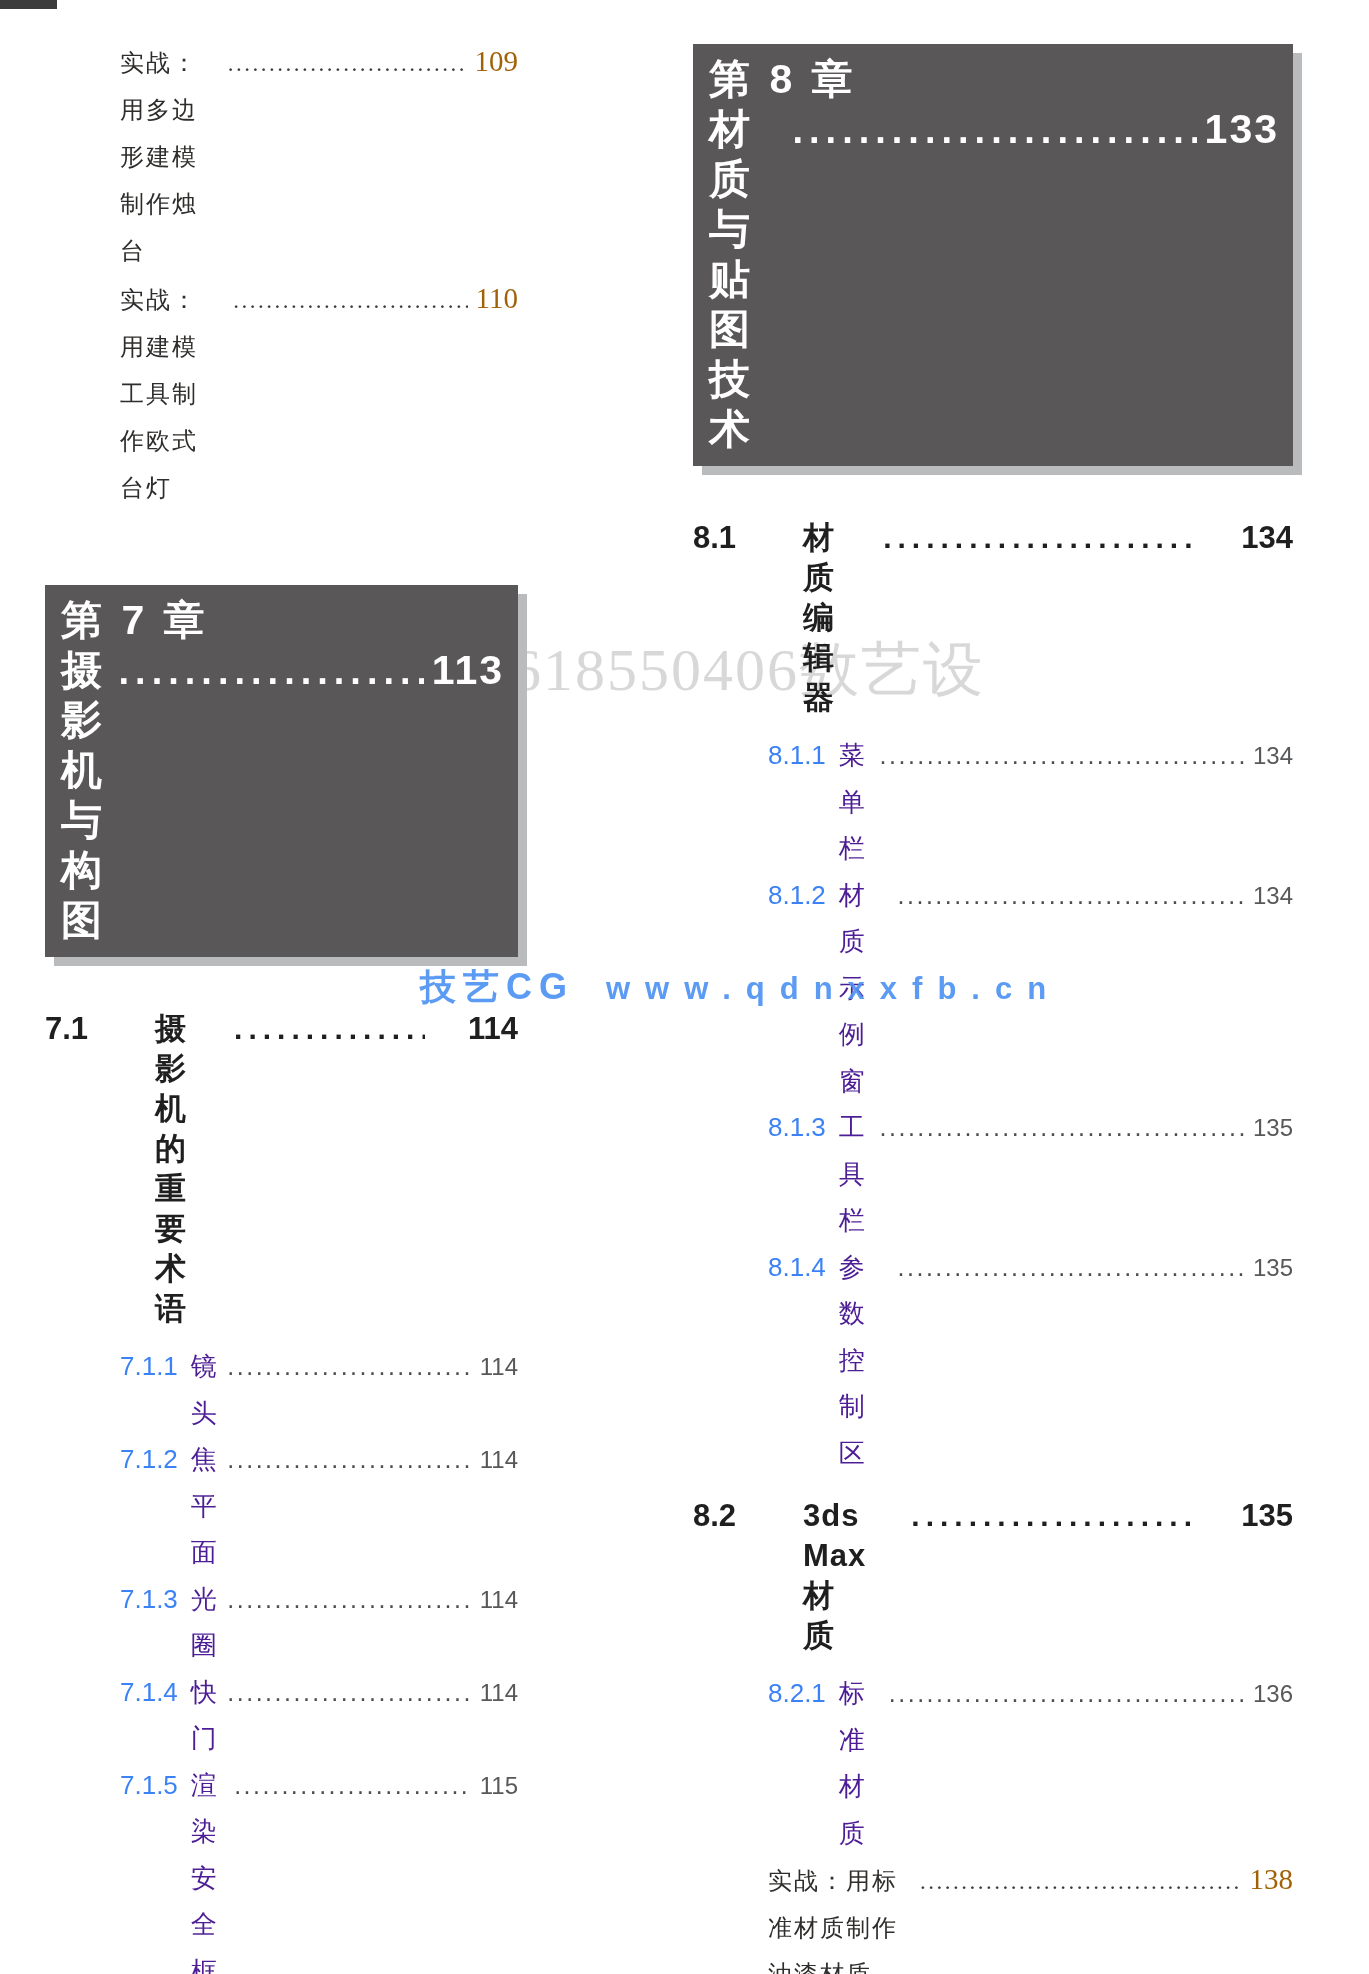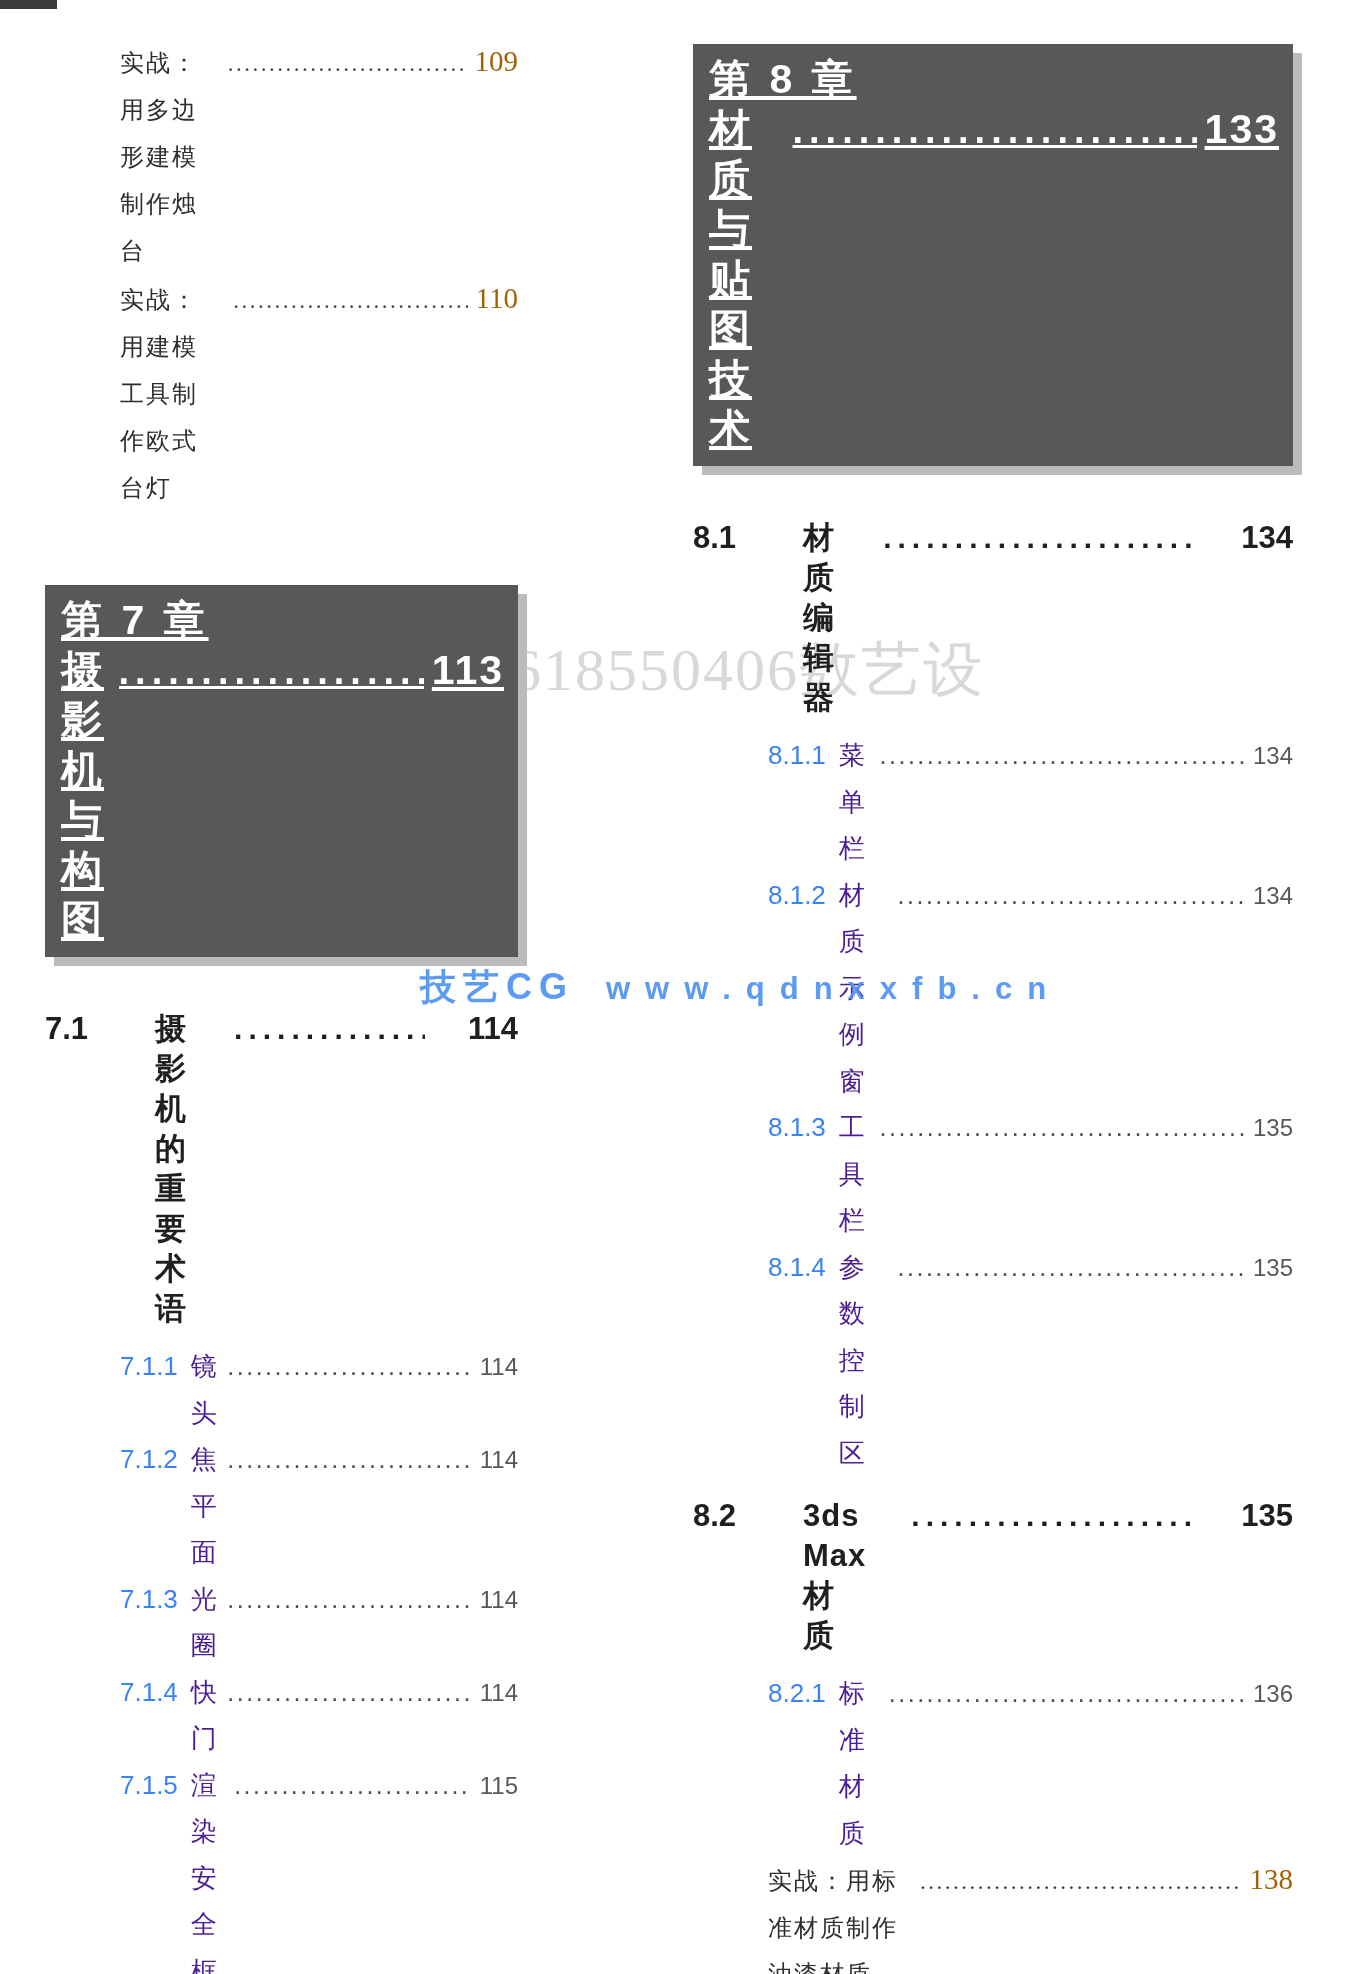--- a/index.html
+++ b/index.html
@@ -12,21 +12,20 @@
 
   .col{position:absolute;z-index:1;}
   .col-left{left:45px;top:38px;width:473px;}
   .col-right{left:693px;top:44px;width:600px;}
 
   
   .chapter-box{
     background:#595757;color:#ffffff;
     padding:10px 14px 12px 16px;
     box-shadow:9px 9px 0 #babbbd;
-    text-decoration:underline;
   }
   .chapter-box .ch-line1{
     font-size:41px;font-weight:bold;line-height:50px;letter-spacing:4px;
   }
   .chapter-box .ch-line2{
     display:flex;align-items:baseline;
     font-size:41px;font-weight:bold;line-height:50px;letter-spacing:2px;
   }
   .col-left .chapter-box{margin-top:73px;}
 

